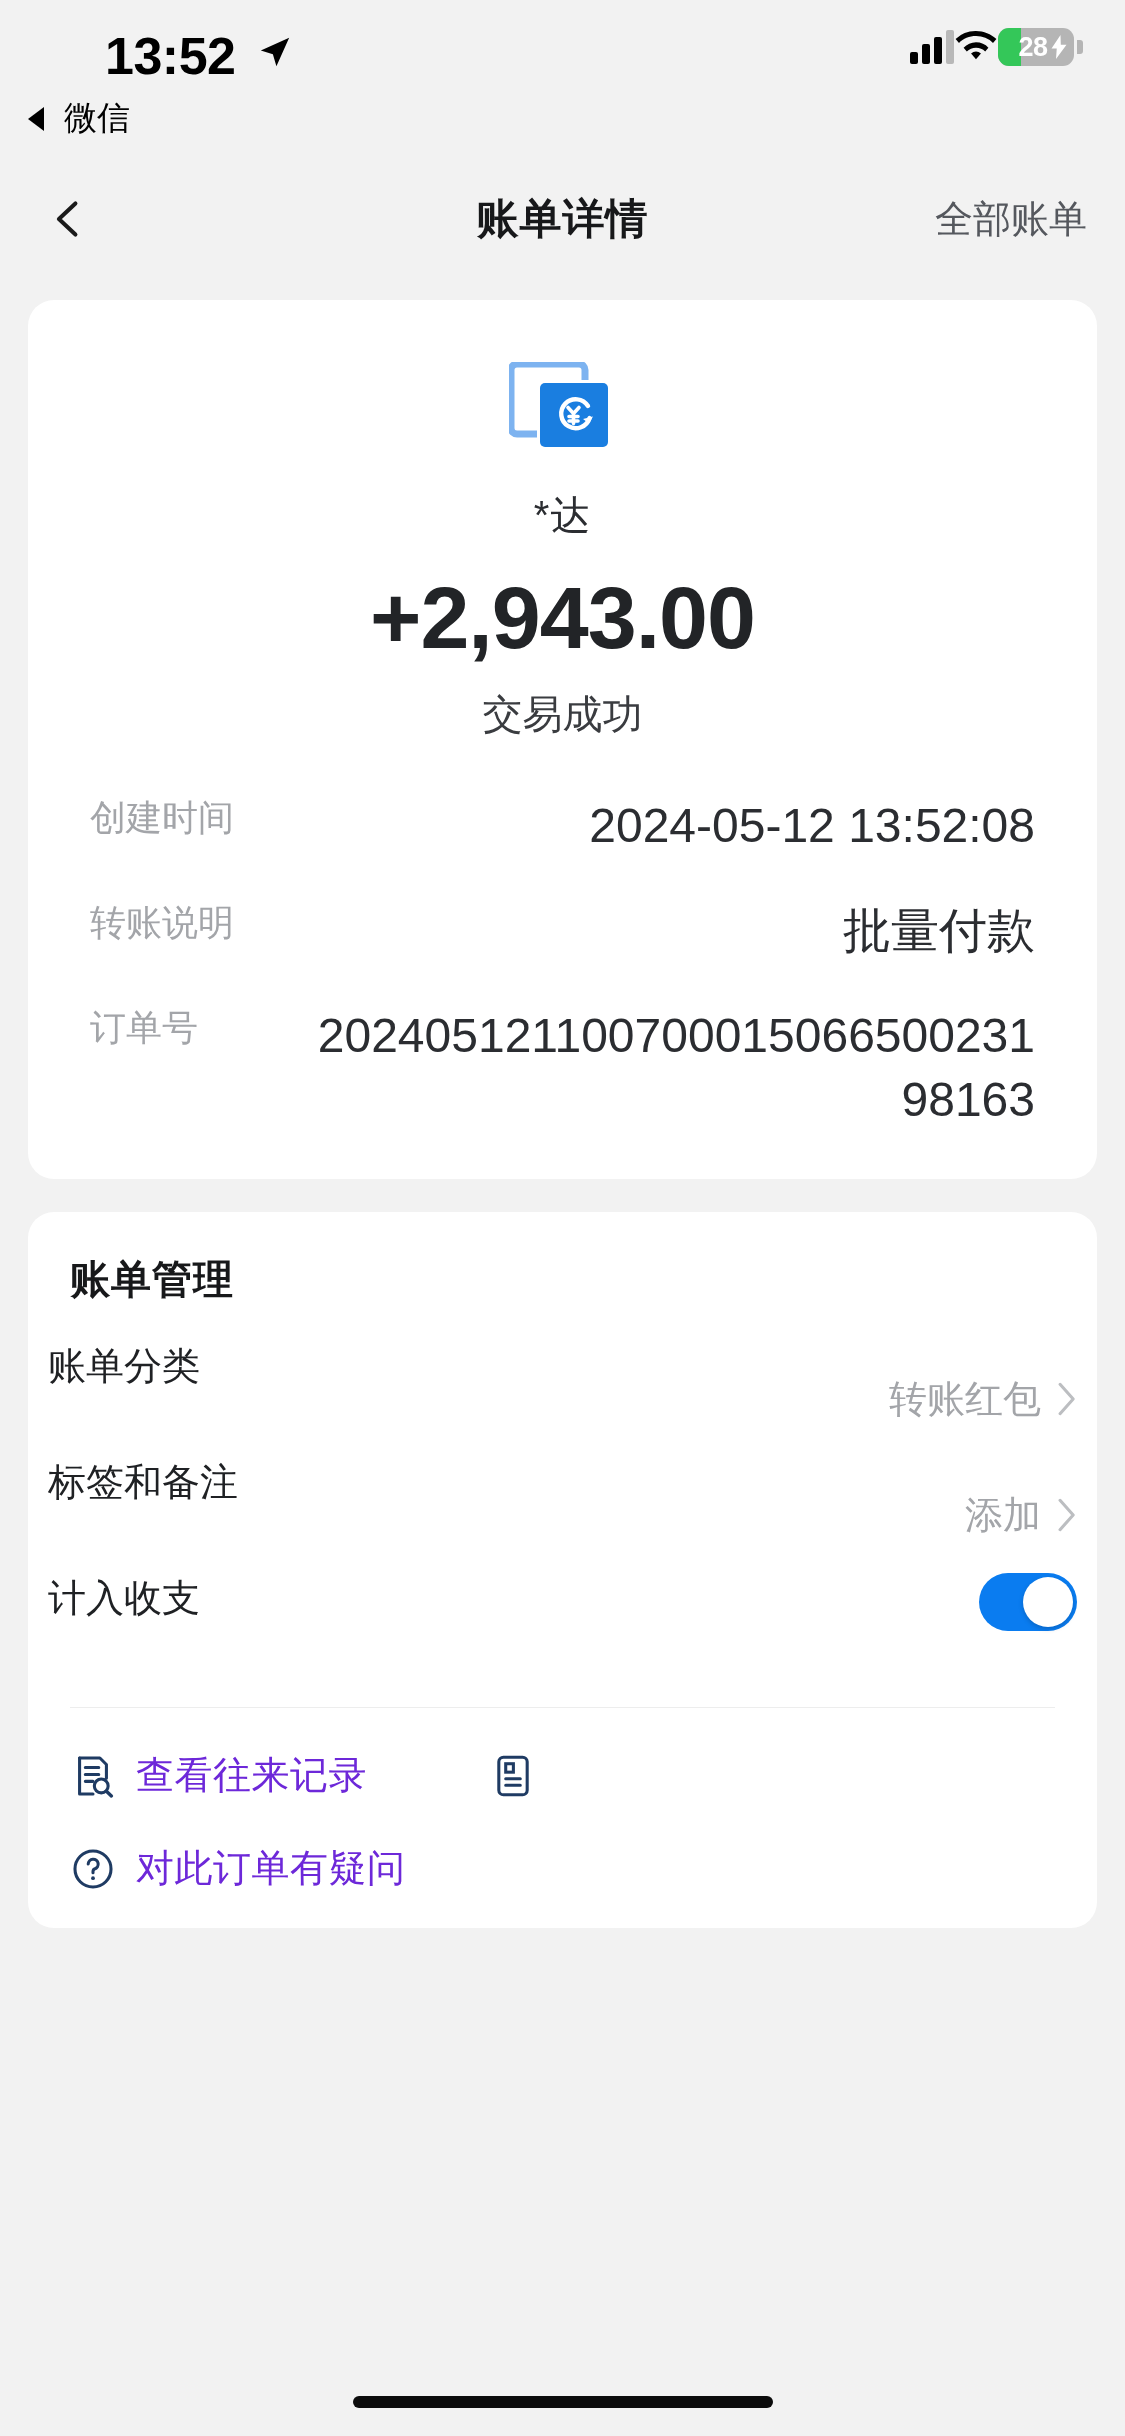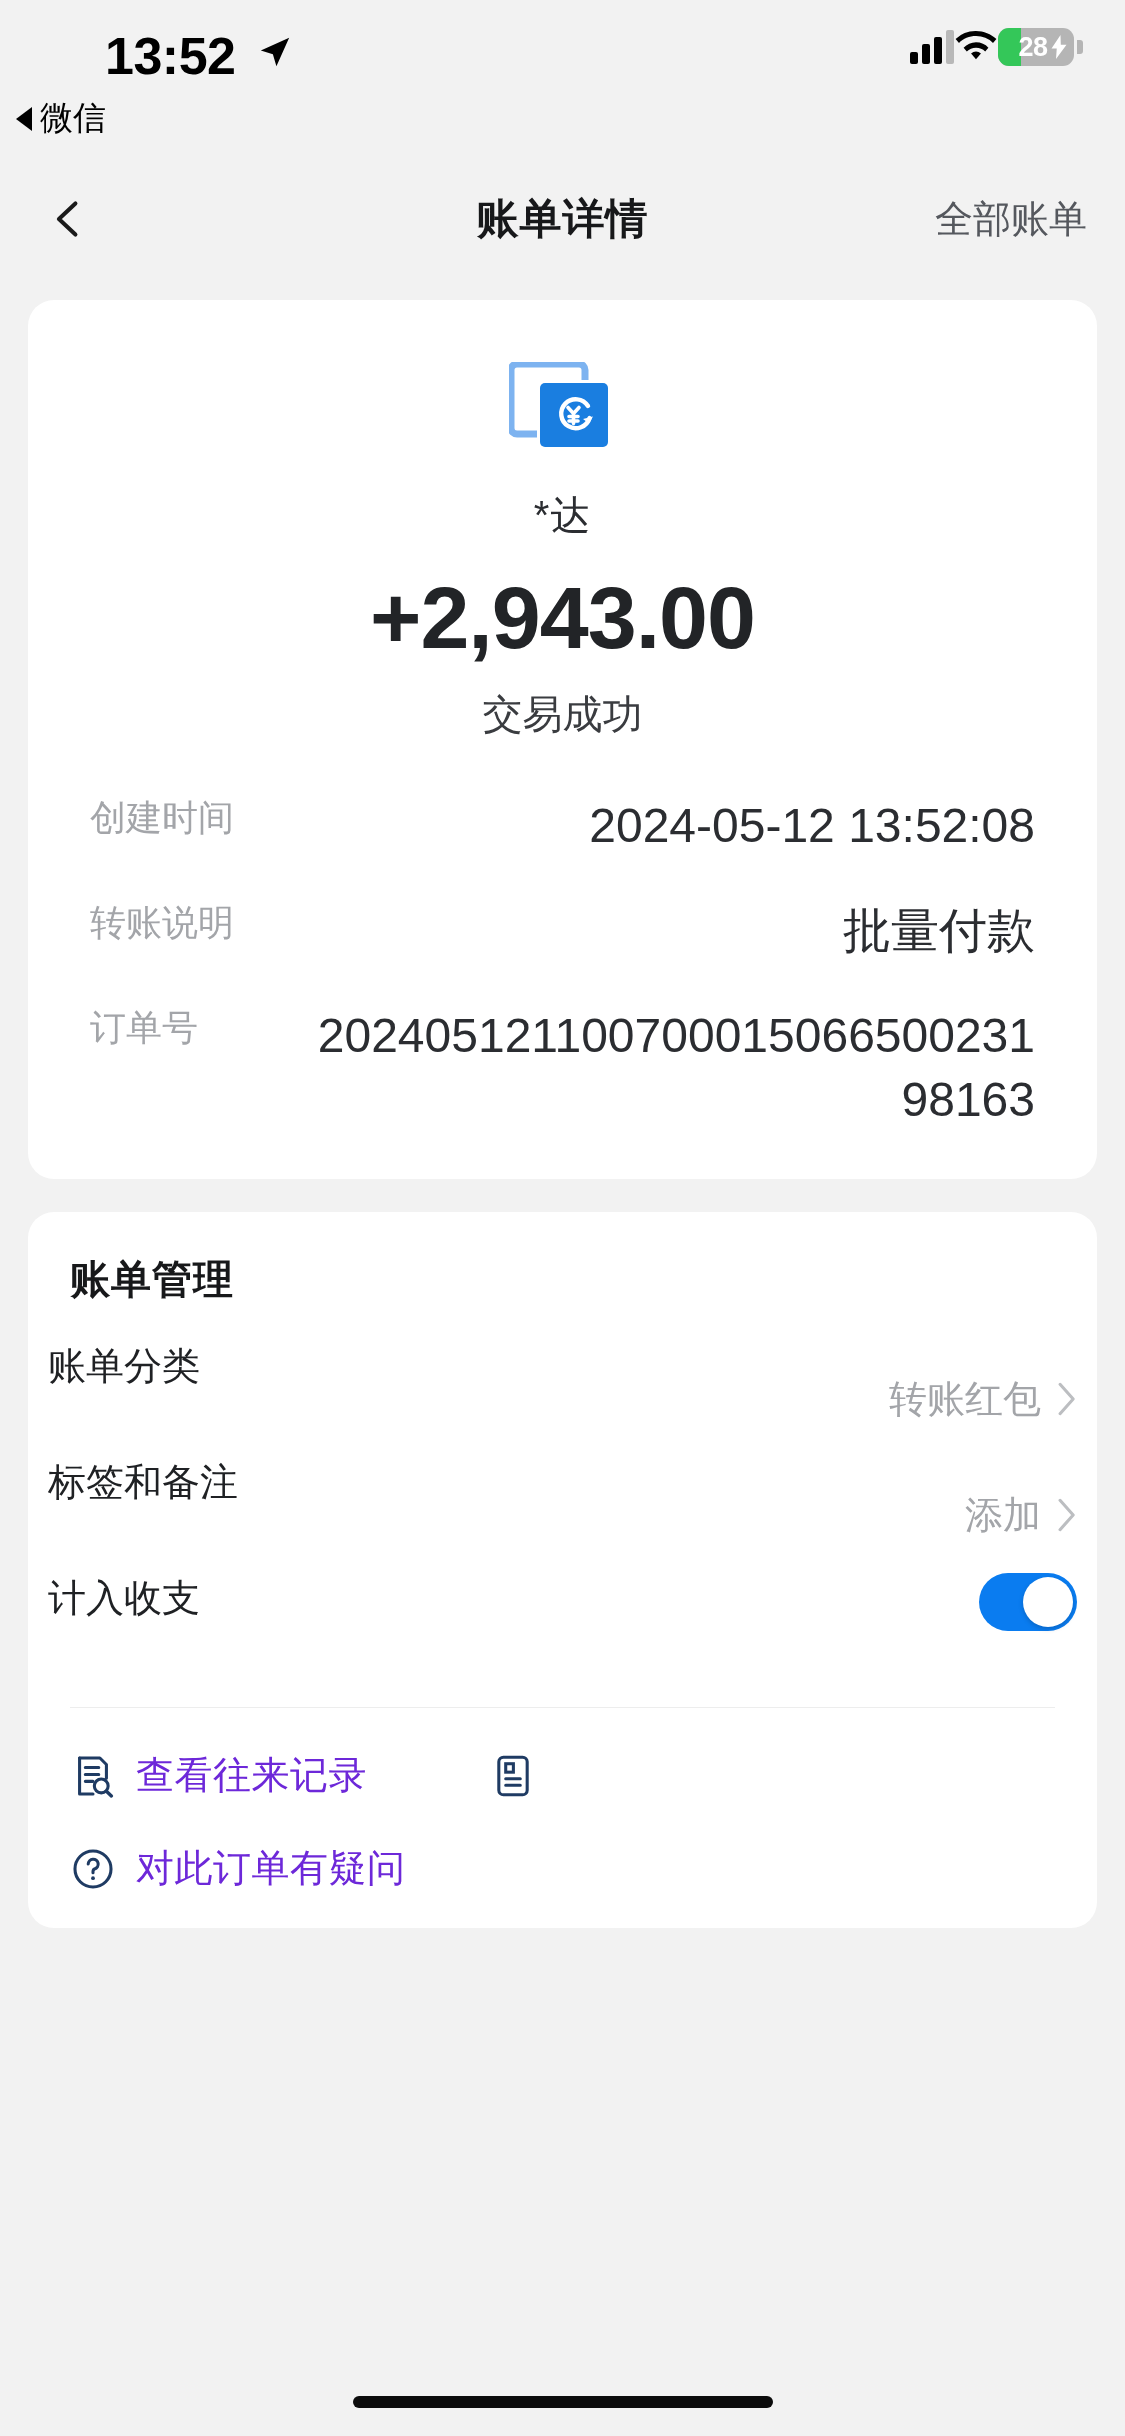--- a/index.html
+++ b/index.html
@@ -20,22 +20,22 @@
   .sb-time{
     position:absolute; left:105px; top:26px;
     font-size:52px; font-weight:700; color:#000;
     letter-spacing:-0.5px;
   }
   .sb-loc{
     position:absolute; left:258px; top:34px;
     width:34px; height:36px; color:#000;
   }
   .sb-back{
-    position:absolute; left:16px; top:96px;
-    display:flex; align-items:center; gap:8px;
+    position:absolute; left:28px; top:96px;
+    display:flex; align-items:center; gap:20px;
   }
   .sb-back-tri{
     width:0;height:0;
     border-top:12px solid transparent;
     border-bottom:12px solid transparent;
     border-right:16px solid #000;
   }
   .sb-back-label{ font-size:33px; color:#000; font-weight:500;}
 
   .sb-right{

